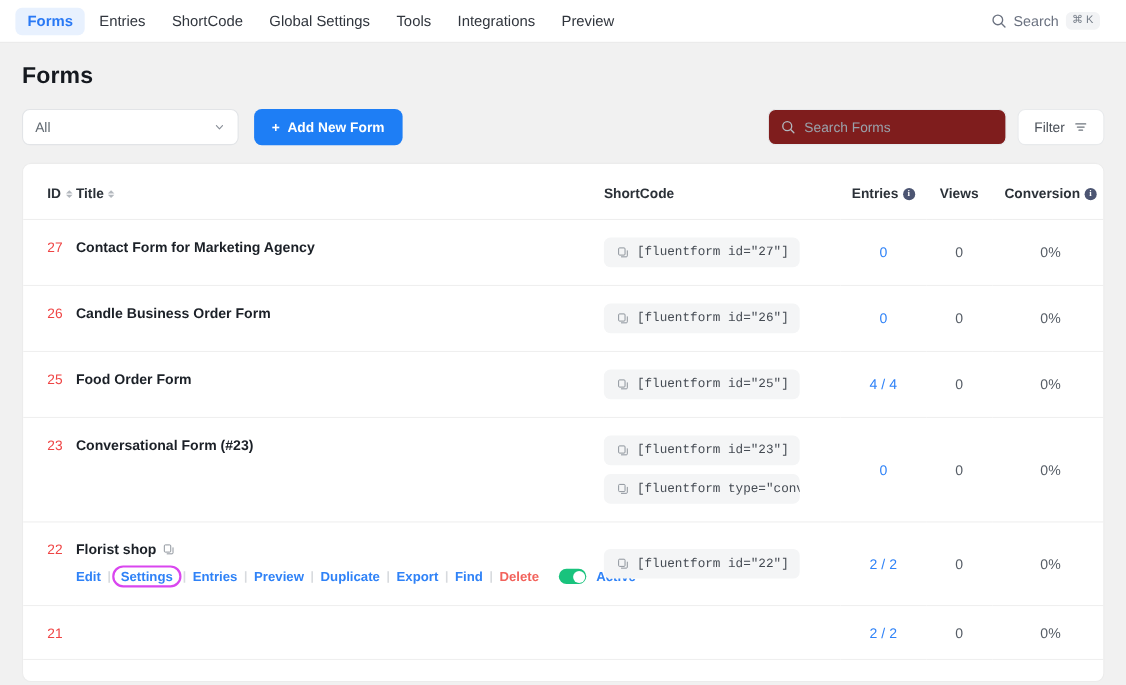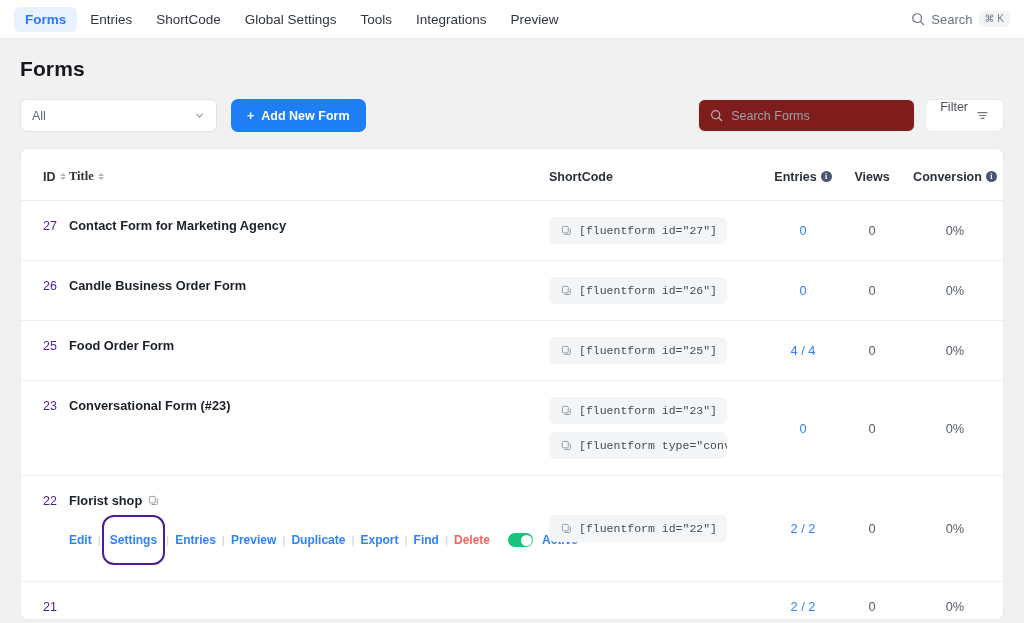--- a/index.html
+++ b/index.html
@@ -36,21 +36,21 @@
   .brand-text span { font-weight: 400; color: #5b6470; }
 
   .nav { display: flex; align-items: center; gap: 2px; }
   .nav-item {
     font-size: 13.5px; color: #30353d; padding: 5px 11px;
     border-radius: 6px; cursor: pointer; white-space: nowrap;
   }
   .nav-item.active { background: #e8f1fe; color: #2979f5; font-weight: 600; }
 
   .topbar-right {
-    position: absolute; right: 14px; top: 50%; transform: translateY(-50%);
+    position: absolute; right: 24px; top: 50%; transform: translateY(-50%);
     display: flex; align-items: center; gap: 6px;
   }
   .search-label { font-size: 13px; color: #6b7280; }
   .kbd {
     background: #f2f3f5; border-radius: 5px; color: #737b86;
     font-size: 10px; padding: 3px 6px; line-height: 1;
   }
 
   
   .page { padding: 18px 20px 0 20px; }
@@ -71,49 +71,49 @@
     font-family: "Liberation Sans", sans-serif;
   }
   .toolbar-right { position:absolute; right: 0; display:flex; align-items:center; gap:10px; }
   .search-box {
     width: 217px; height: 33px; background:#7f1d1d; border:1px solid #e8eaec; border-radius:7px;
     display:flex; align-items:center; gap:8px; padding: 0 11px;
   }
   .search-box .ph { font-size: 12.5px; color:#9aa1aa; }
   .filter-btn {
     height: 33px; background:#fff; border:1px solid #e8eaec; border-radius:7px;
-    display:flex; gap:8px; padding: 0 14px;
+    display:flex; align-items:center; gap:8px; padding: 0 14px;
     font-size:12.5px; color:#4a5058; cursor:pointer;
   }
 
   
   .card {
     margin-top: 16px; background:#fff; border-radius: 8px;
     border: 1px solid #ececec; height: 472px; overflow: hidden;
   }
   table { width: 100%; border-collapse: collapse; table-layout: fixed; }
   thead th {
     text-align: left; font-size: 12.5px; font-weight: 600; color: #2b3138;
     padding: 20px 0 16px 0; border-bottom: 1px solid #eeeeee;
   }
   .col-id    { width: 48px;  padding-left: 22px !important; }
-  .col-title { width: 480px; font-family: Liberation Serif, serif; }
+  .col-title { width: 480px; }
   .col-short { width: 215px; }
   .col-entries { width: 78px; text-align:center !important; }
   .col-views   { width: 60px; text-align:center; }
   .col-conv    { width: 106px; text-align:center !important; }
 
   .th-inner { display:inline-flex; align-items:center; gap:4px; }
 
   tbody td {
     border-bottom: 1px solid #efefef; font-size: 12.8px; vertical-align: middle;
     padding: 16px 0;
   }
   tbody tr:last-child td { border-bottom: 1px solid #efefef; }
-  .cell-id { color:#4c1d95; font-size:12.5px; padding-left:22px; vertical-align: top; padding-top:18px;}
+  .cell-id { color:#ef4444; font-size:12.5px; padding-left:22px; vertical-align: top; padding-top:18px;}
   .cell-title { color:#1b2027; font-weight:600; vertical-align: top; padding-top:17px;}
   .title-line { display:flex; gap:6px; }
   .cell-num { text-align:center; color:#555c65; }
   .cell-num.link { color:#2f82f7; }
   .cell-short { }
 
   .chip {
     display:inline-flex; align-items:center; gap:7px;
     background:#f4f5f6; border-radius:6px; padding: 7px 12px;
     font-family:"Liberation Mono", monospace; font-size:11.5px; color:#454b53;
@@ -122,21 +122,21 @@
   .chip + .chip { margin-top: 8px; }
 
   
   .row-actions {
     display:flex; align-items:center; gap:0px; margin-top:7px; font-size:12px;
   }
   .act { color:#2f82f7; cursor:pointer; padding: 2px 6px; border-radius:5px; white-space:nowrap;}
   .act:first-child { padding-left:0; }
   .act.danger { color:#f2635c; }
   .act.highlight {
-    border: 2px solid #4c1d95; border-radius: 12px; padding: 16px 6px; margin: 0 1px;
+    border: 2px solid #d946ef; border-radius: 12px; padding: 1px 6px; margin: 0 1px;
   }
   .sep { color:#d7dade; font-size:11px; }
   .toggle {
     width:25px; height:14px; border-radius:8px; background:#19c37d; position:relative;
     margin-left: 12px; cursor:pointer; flex: 0 0 auto;
   }
   .toggle::after {
     content:""; position:absolute; right:1.5px; top:1.5px; width:11px; height:11px;
     border-radius:50%; background:#fff;
   }

